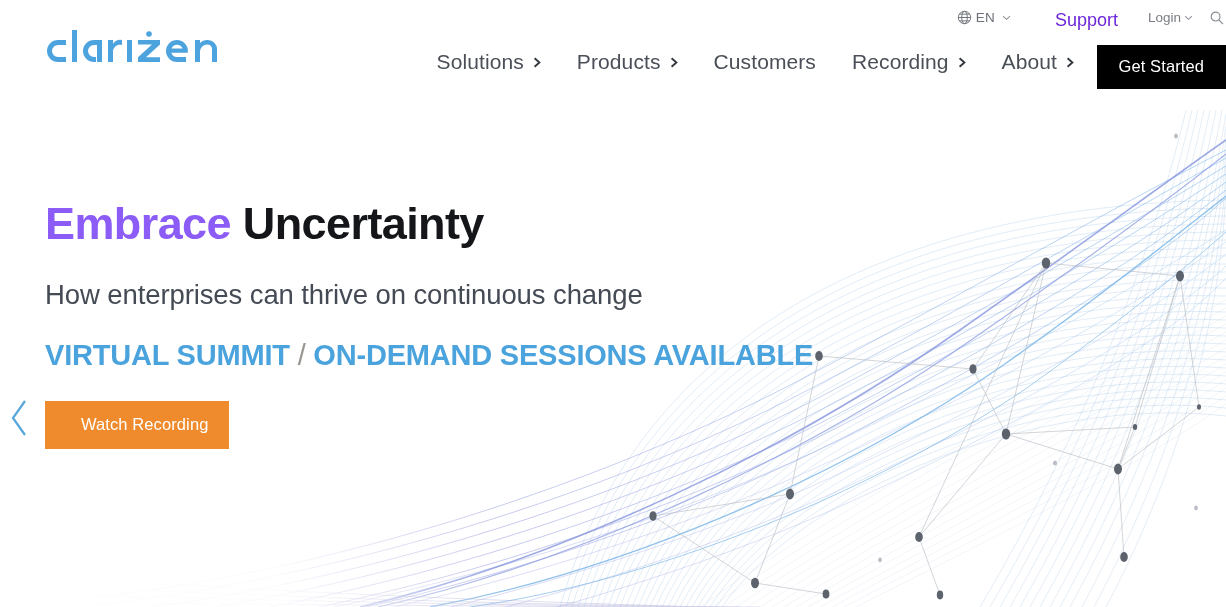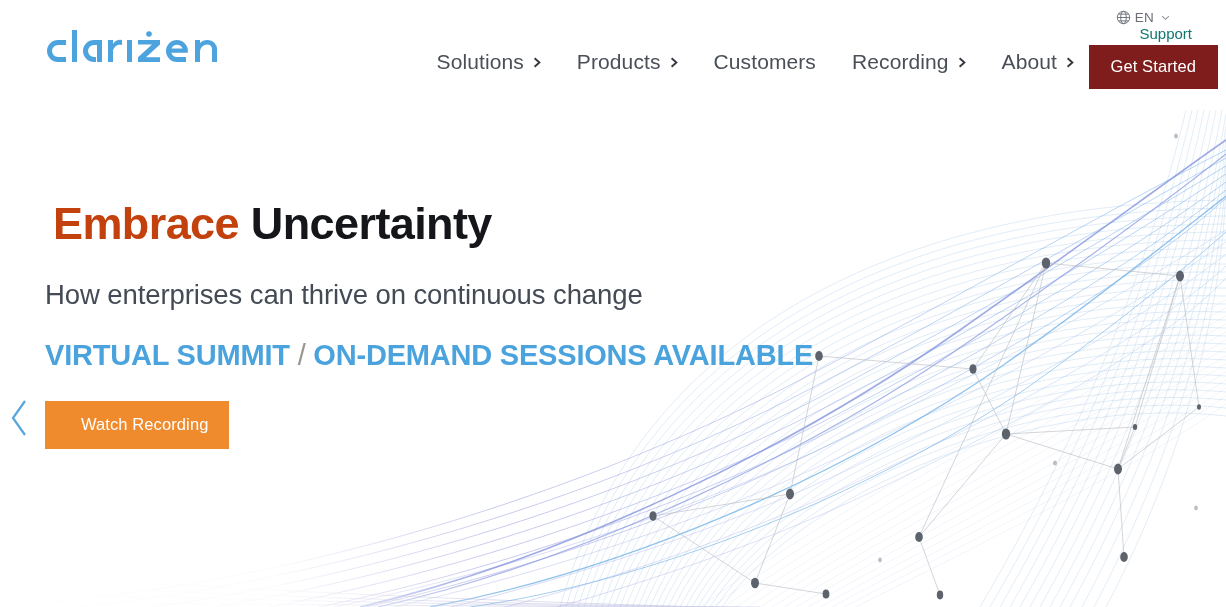--- a/index.html
+++ b/index.html
@@ -16,35 +16,34 @@
   
   .hero-art {
     position: absolute; inset: 0;
     pointer-events: none;
     z-index: 0;
   }
   .hero-art svg { display: block; width: 1226px; height: 607px; }
 
   
   .utility-bar {
-    position: absolute; top: 10px; right: 12px;
-    display: flex; align-items: flex-end;
+    position: absolute; top: 10px; right: 1px;
+    display: flex; align-items: flex-start;
     height: 24px;
     z-index: 5;
-    flex-direction: column;
   }
   .util-lang { display: flex; align-items: center; gap: 4px; margin-right: 44px; cursor: pointer; }
   .util-lang .globe { width: 15px; height: 15px; display: block; }
   .util-lang .lang-code {
     font-size: 13.5px; color: #6b6f76; letter-spacing: .2px;
   }
   .chev-down { width: 9px; height: 6px; display: block; margin-left: 3px; }
   .util-link {
-    font-size: 15px; color: #0f766e; text-decoration: none;
-    margin-right: 22px; cursor: pointer; white-space: nowrap;
+    font-size: 18px; color: #6d28d9; text-decoration: none;
+    margin-right: 30px; cursor: pointer; white-space: nowrap;
   }
   .util-login { display: flex; align-items: center; margin-right: 16px; cursor: pointer; }
   .util-login .lbl { font-size: 13.5px; color: #7a7e85; }
   .search-btn { width: 16px; height: 16px; display: block; cursor: pointer; }
 
   
   .logo {
     position: absolute; left: 45px; top: 28px;
     z-index: 5; cursor: pointer;
     font-size: 0;
@@ -63,38 +62,38 @@
     margin-left: 36px; cursor: pointer; white-space: nowrap;
     letter-spacing: .1px;
   }
   .nav-item:first-child { margin-left: 0; }
   .nav-item .caret {
     width: 8px; height: 11px; margin-left: 9px; display: block;
   }
 
   
   .cta-top {
-    position: absolute; right: 8px; top: 45px;
-    background: #7f1d1d;
+    position: absolute; right: 0; top: 45px;
+    background: #000000;
     color: #fff;
     font-size: 16.5px;
     padding: 12px 22px 13px 22px;
     border: none; cursor: pointer;
     font-family: inherit;
     letter-spacing: .1px;
     z-index: 5;
   }
 
   
   .hero { position: absolute; left: 45px; top: 200px; z-index: 4; }
   .hero-title {
     font-size: 45px; font-weight: 700; line-height: 1.05;
     letter-spacing: -0.6px; color: #15161a; white-space: nowrap;
   }
-  .hero-title .accent { color: #c2410c; margin-left: 8px; }
+  .hero-title .accent { color: #8b5cf6; }
   .hero-sub {
     margin-top: 32px;
     font-size: 27.5px; color: #454b55; font-weight: 400;
     letter-spacing: -0.1px; white-space: nowrap;
   }
   .hero-kicker {
     margin-top: 28px;
     font-size: 29px; font-weight: 700;
     color: #4aa3dd; letter-spacing: -0.2px; white-space: nowrap;
   }

